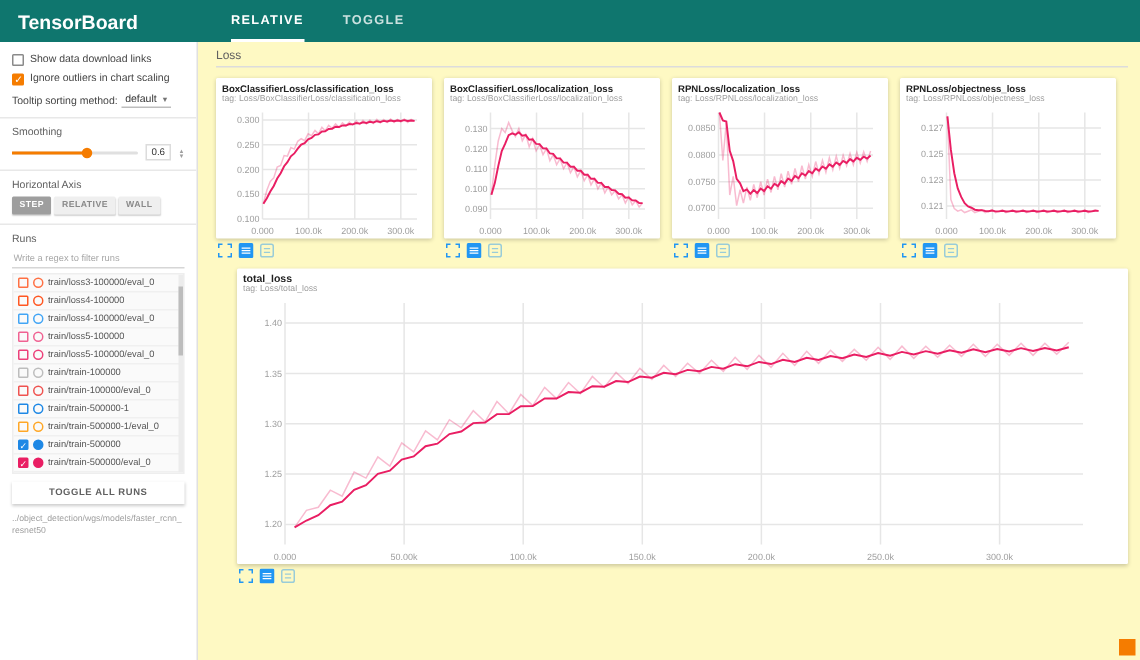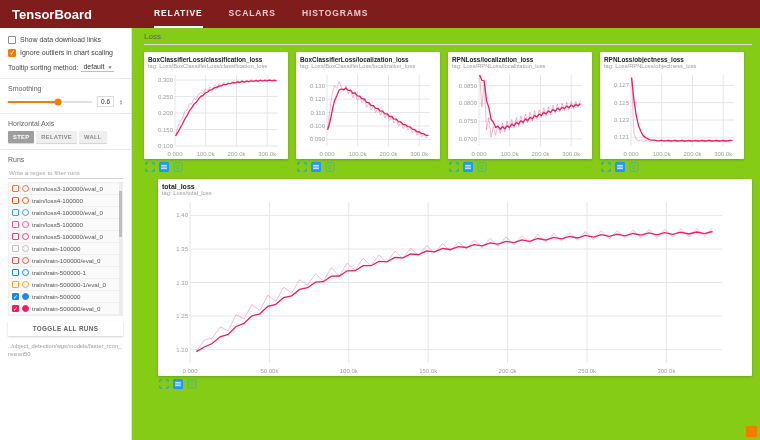--- a/index.html
+++ b/index.html
@@ -41,45 +41,44 @@
   .runs-list::after{content:"";position:absolute;right:0;top:0;bottom:0;width:3px;background:#ececec}
   .runs-scroll-thumb{position:absolute;right:0;top:8px;width:3px;height:46px;background:#bdbdbd;z-index:2}
   .run-row{display:flex;align-items:center;gap:3px;padding:2px 3px;border-bottom:1px solid #f0f0f0;font-size:6.2px;color:#555;cursor:pointer;white-space:nowrap;overflow:hidden}
   .run-chk{width:7px;height:7px;border:1px solid;border-radius:1px;flex:none;position:relative}
   .run-chk.checked::after{content:"\2713";position:absolute;top:-1.5px;left:0px;color:#fff;font-size:6px}
   .run-iso{width:7px;height:7px;border:1px solid;border-radius:50%;flex:none}
   .toggle-all{display:block;width:100%;margin-top:5px;background:#fff;border:none;box-shadow:0 1px 2px rgba(0,0,0,.2);color:#616161;font-size:6.3px;font-weight:bold;letter-spacing:.4px;padding:4px 0;cursor:pointer;font-family:"Liberation Sans",sans-serif}
   .runs-footer{font-size:5.8px;color:#9e9e9e;margin-top:6px;word-break:break-all;line-height:1.4}
 
   
-  .main{flex:1;background:#84cc16;padding:4px 8px 4px 12px;overflow:hidden}
+  .main{flex:1;background:#fef9c3;padding:4px 8px 4px 12px;overflow:hidden}
   .category-header{font-size:8px;color:#616161;border-bottom:1px solid #dcdcdc;padding-bottom:3px;margin-bottom:7px;cursor:pointer}
   .charts-row{display:flex;gap:8px;margin-bottom:4px}
   .chart-block{display:flex;flex-direction:column}
   .chart-block.big{margin-left:14px;margin-top:2px}
   .card{background:#fff;box-shadow:0 1px 3px rgba(0,0,0,.2);padding:4px 4px 1px;border-radius:1px}
   .chart-title{font-size:6.4px;font-weight:bold;color:#212121;white-space:nowrap;overflow:hidden;max-width:136px}
   .chart-block.big .chart-title{max-width:566px;font-size:7px}
   .chart-tag{font-size:5.8px;color:#9e9e9e;white-space:nowrap;overflow:hidden;max-width:136px;margin-bottom:1px}
   .chart-block.big .chart-tag{max-width:566px}
   .chart-svg{display:block}
   svg text{font-size:6px;fill:#9e9e9e;font-family:"Liberation Sans",sans-serif}
   .chart-actions{display:flex;gap:4px;padding:3px 1px;align-items:center}
   .act{display:inline-flex;cursor:pointer}
   .corner-accent{position:absolute;right:3px;bottom:3px;width:11px;height:11px;background:#f57c00}
 </style>
 </head>
 <body>
 
-<header class="topbar" style="background: #7f1d1d;">
+<header class="topbar" style="background: #0f766e;">
   <div class="brand">TensorBoard</div>
   <nav class="tabs">
       <div class="tab active">RELATIVE</div>
-      <div class="tab">SCALARS</div>
-      <div class="tab">HISTOGRAMS</div>
+      <div class="tab">TOGGLE</div>
     </nav>
 </header>
 
 <div class="layout">
 
   <aside class="sidebar">
     <label class="chk-row">
       <span class="chk"></span>
       <span>Show data download links</span>
     </label>

